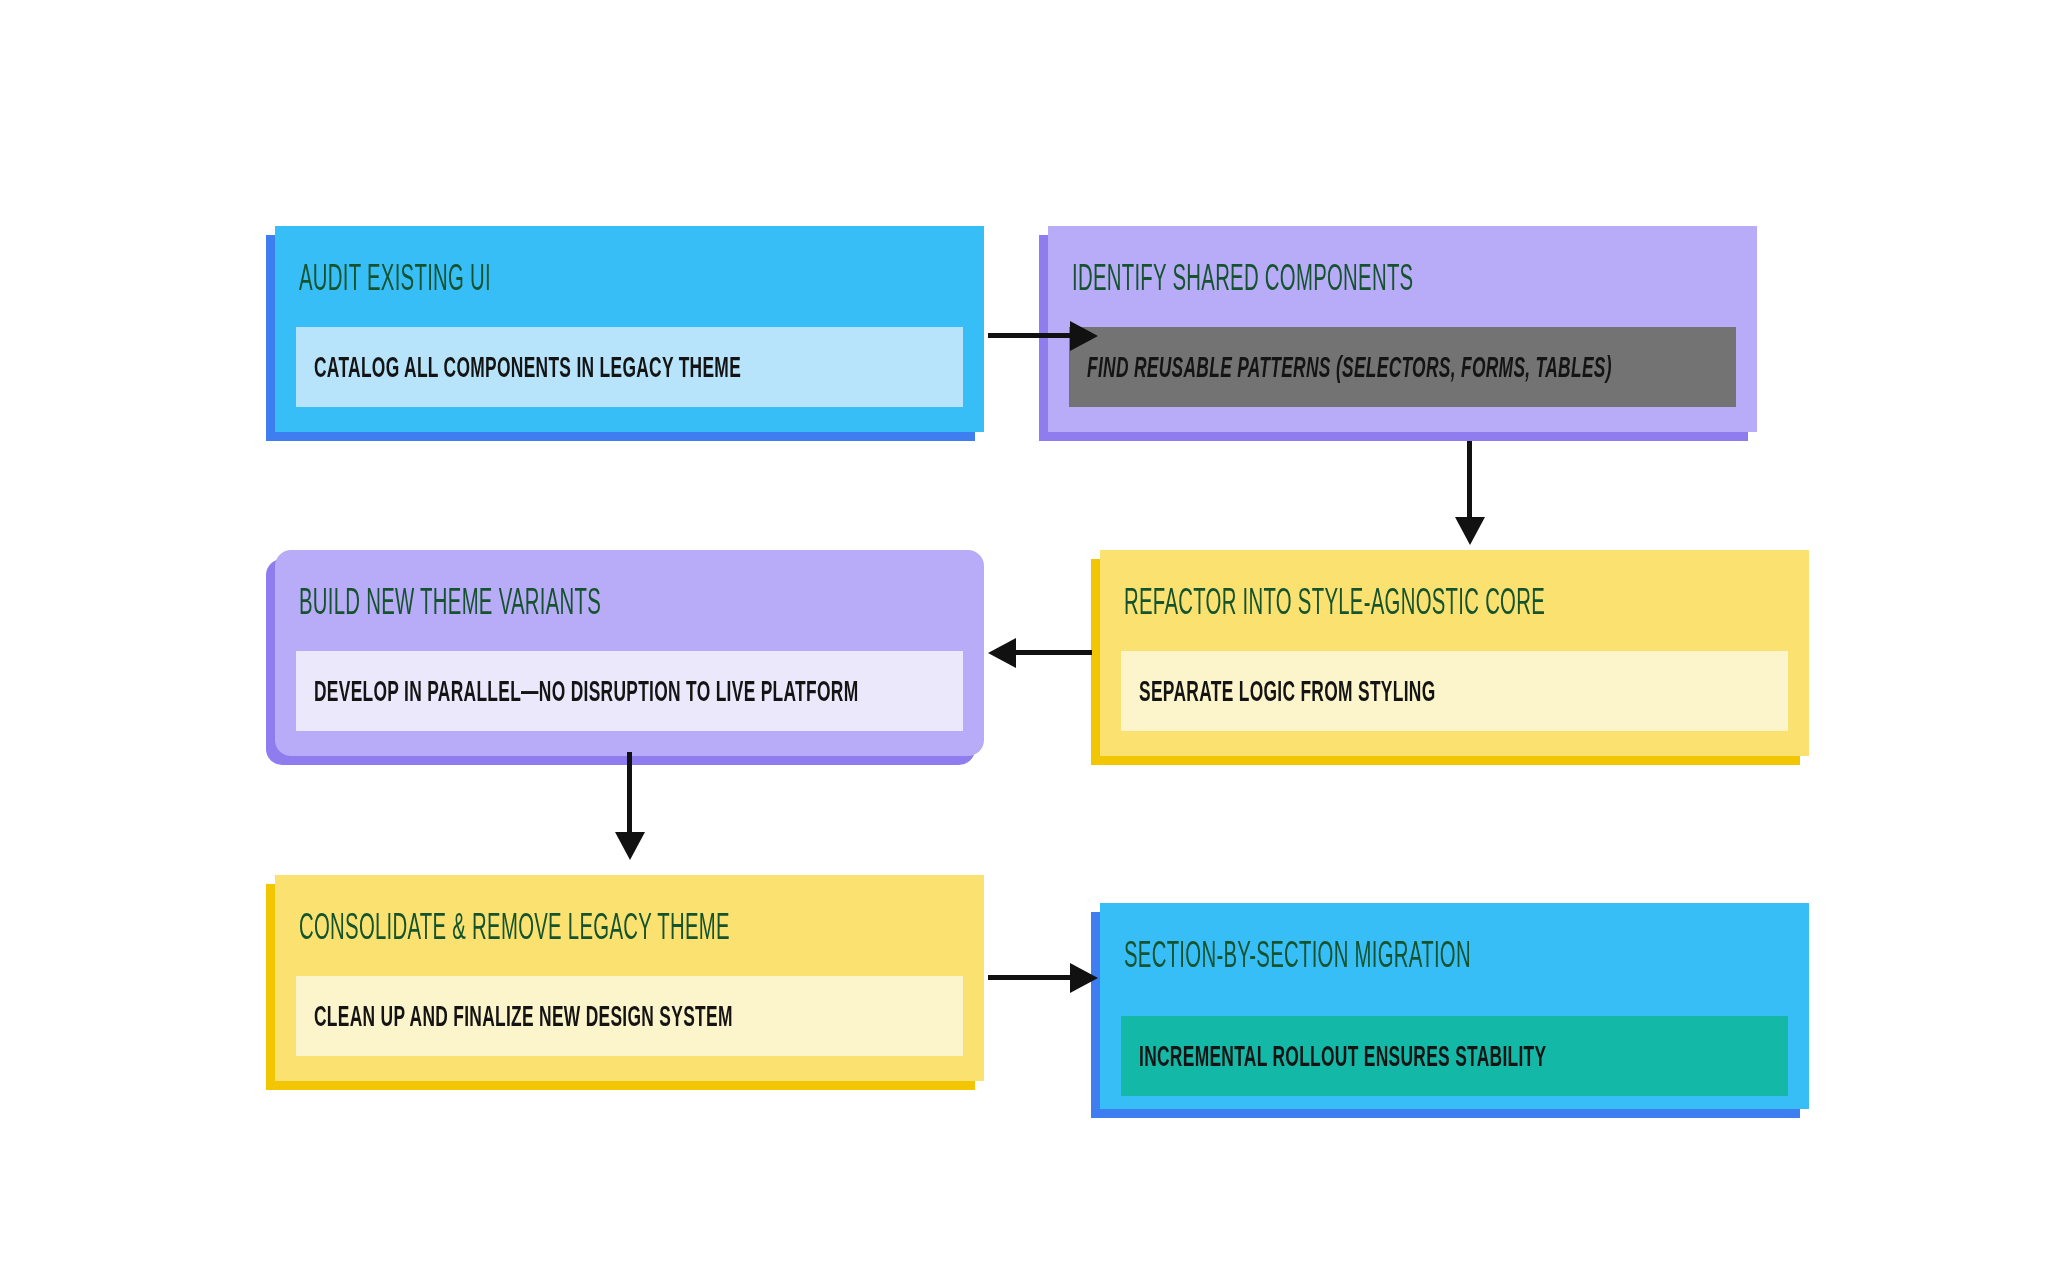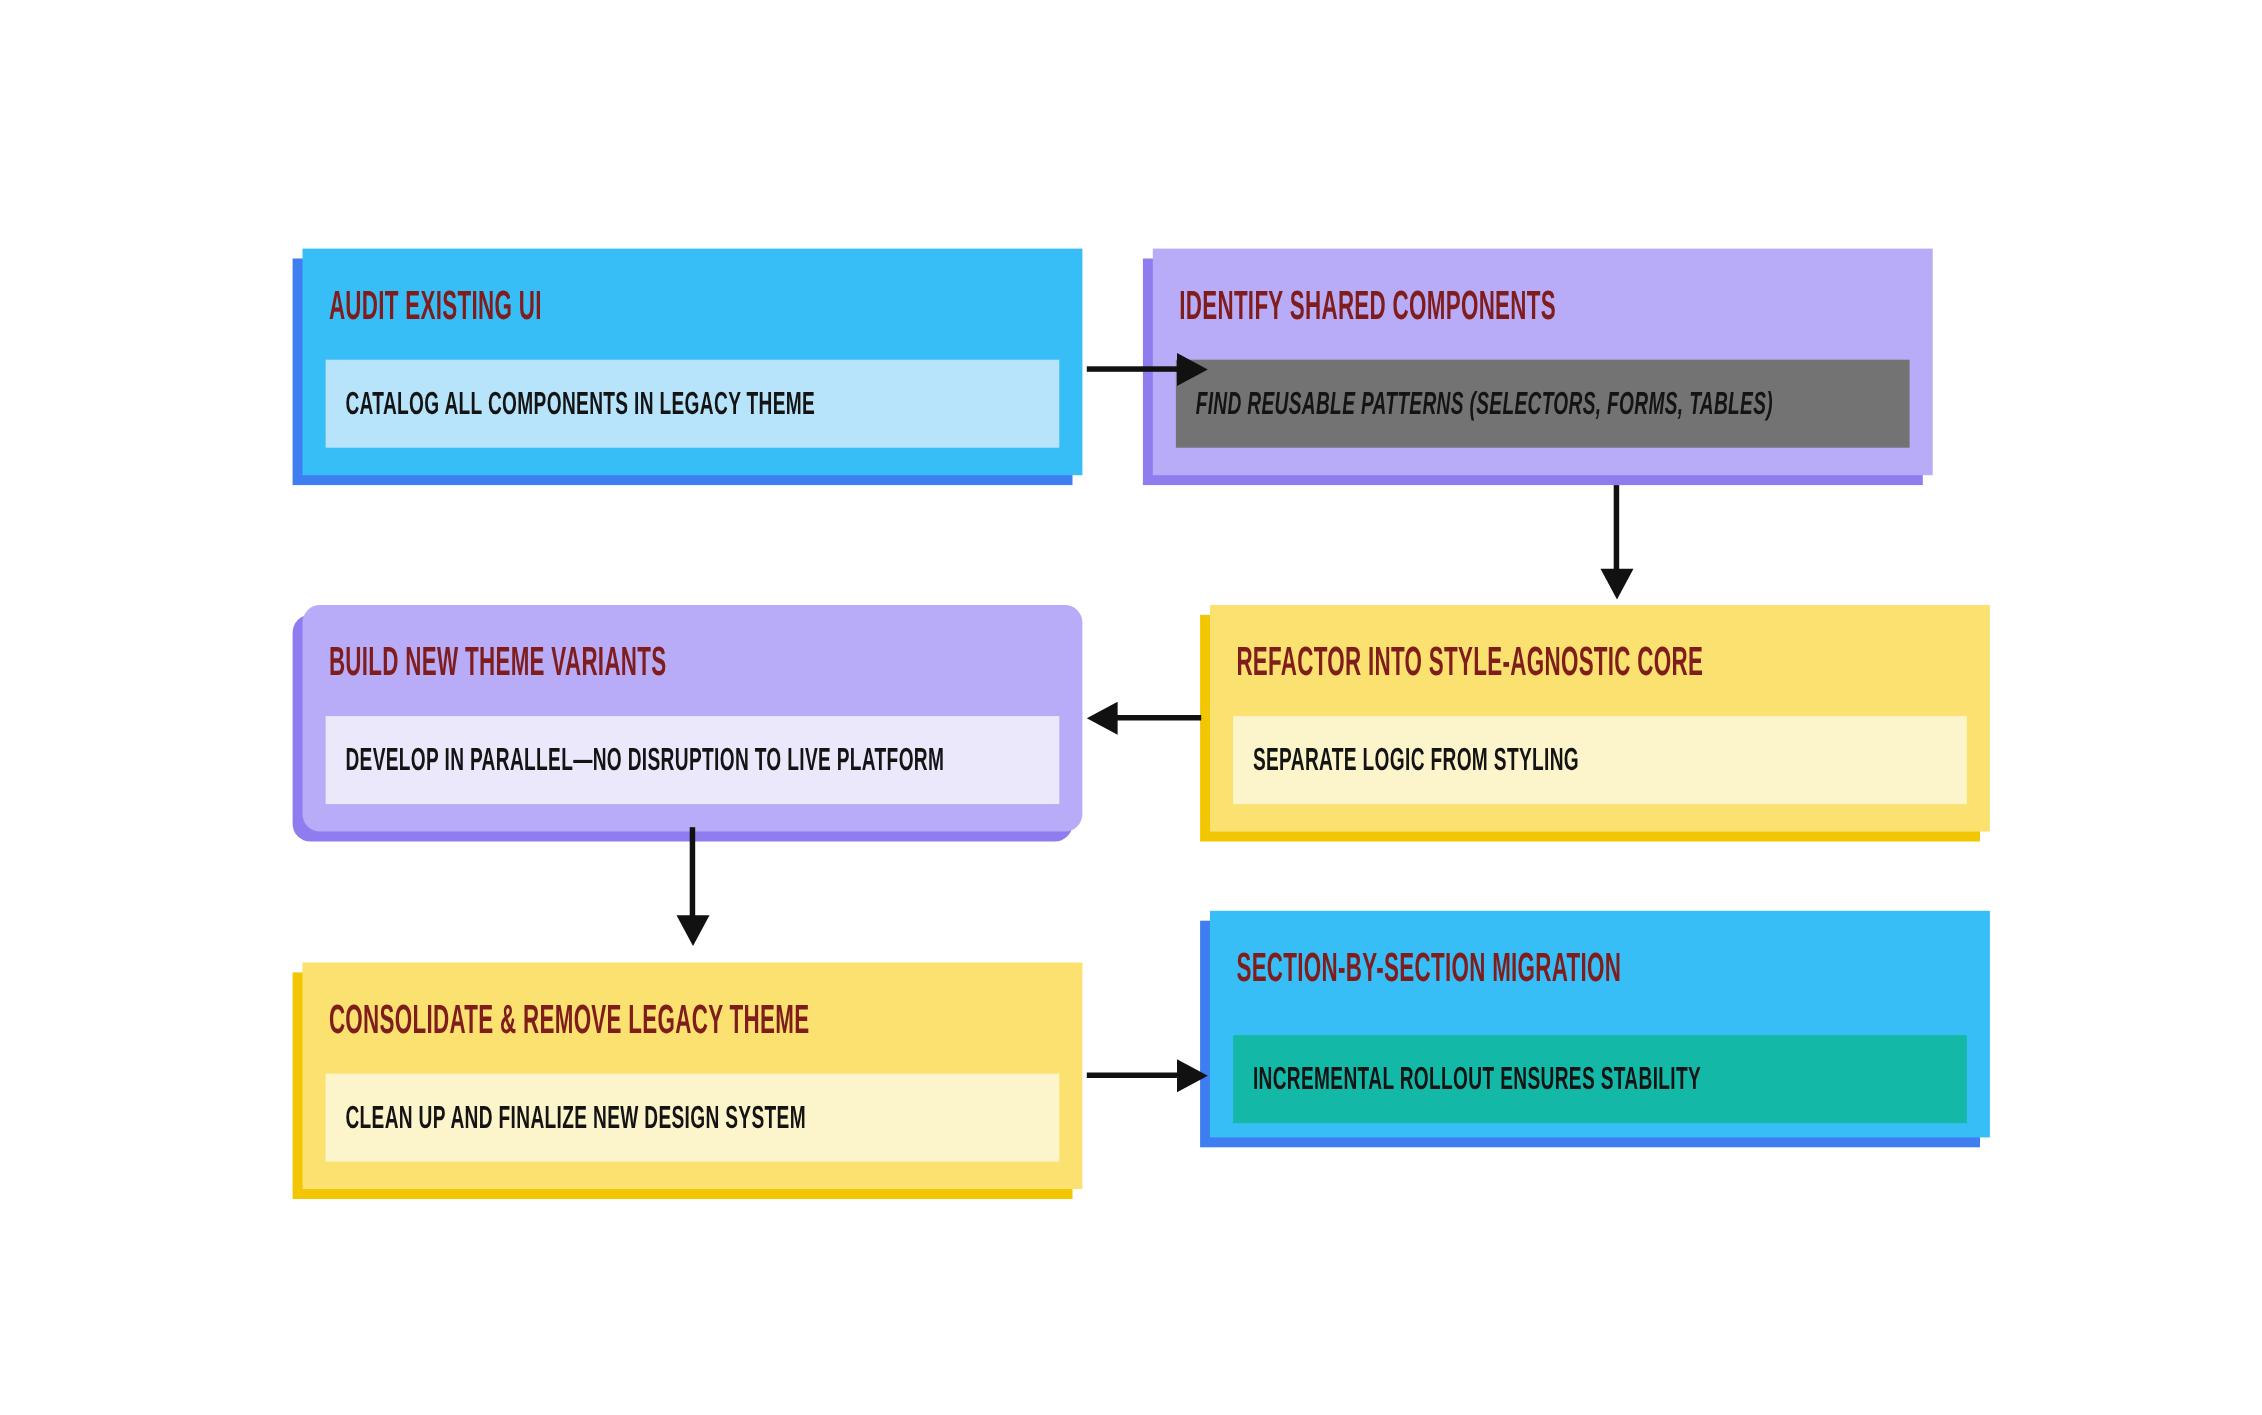--- a/index.html
+++ b/index.html
@@ -18,22 +18,22 @@
   .node {
     position: absolute;
     width: 709px;
     height: 206px;
   }
   .node-title {
     position: absolute;
     left: 24px;
     top: 30px;
     font-size: 37px;
-    font-weight: bold;
-    color: #7f1d1d;
+    font-weight: normal;
+    color: #14532d;
     line-height: 1.2;
     white-space: nowrap;
   }
   .node-card {
     position: absolute;
     left: 21px;
     right: 21px;
     top: 101px;
     height: 80px;
     display: flex;
@@ -119,21 +119,21 @@
 
   <div class="node" style="left: 1100px; top: 550px; background: rgb(250, 225, 112); box-shadow: rgb(242, 198, 2) -9px 9px 0px;">
     <div class="node-title">
       <span class="cond">REFACTOR INTO STYLE-AGNOSTIC CORE</span>
     </div>
     <div class="node-card" style="background: rgb(252, 244, 202);">
       <span class="cond">SEPARATE LOGIC FROM STYLING</span>
     </div>
   </div>
 
-  <div class="node" style="left: 1100px; top: 828px; background: rgb(56, 190, 247); box-shadow: rgb(62, 126, 240) -9px 9px 0px;">
+  <div class="node" style="left: 1100px; top: 903px; background: rgb(56, 190, 247); box-shadow: rgb(62, 126, 240) -9px 9px 0px;">
     <div class="node-title">
       <span class="cond">SECTION-BY-SECTION MIGRATION</span>
     </div>
     <div class="node-card" style="background: #14b8a6; margin-top: 12px;">
       <span class="cond">INCREMENTAL ROLLOUT ENSURES STABILITY</span>
     </div>
   </div>
 
   <div class="edge" style="color: rgb(17, 17, 17);">
     <div class="edge-line" style="left:988px; top:333px; width:86px; height:5px;"></div>

